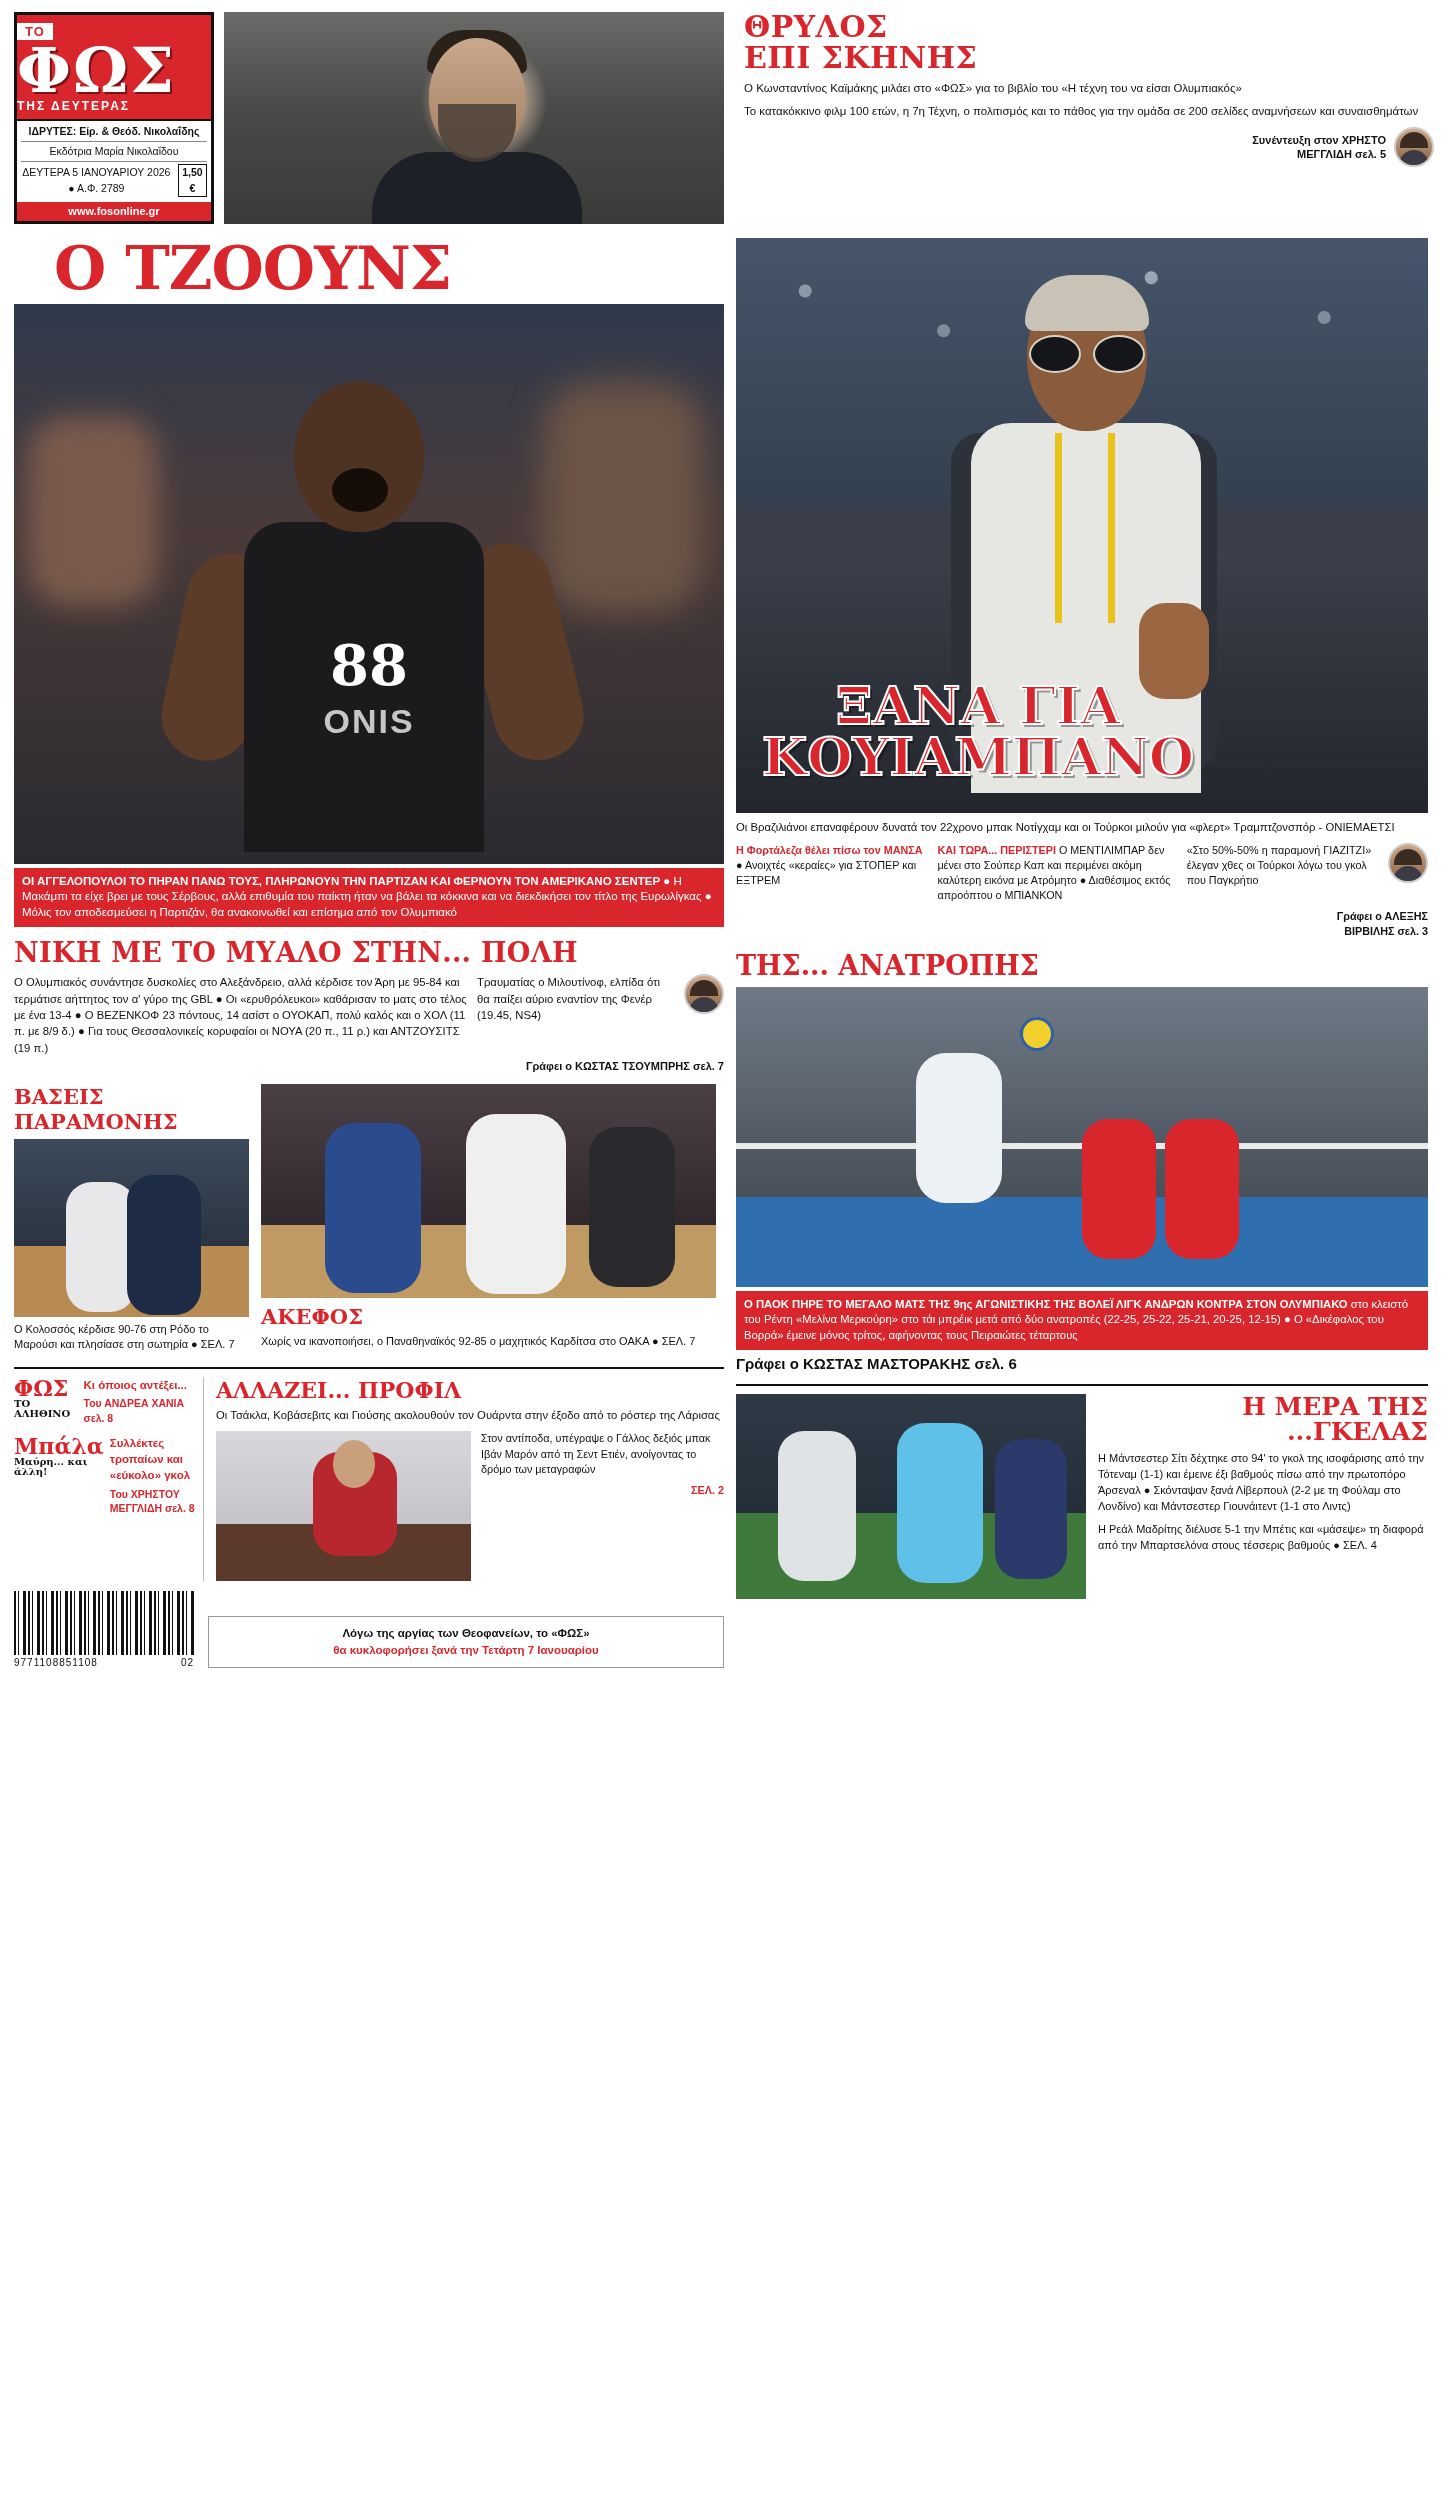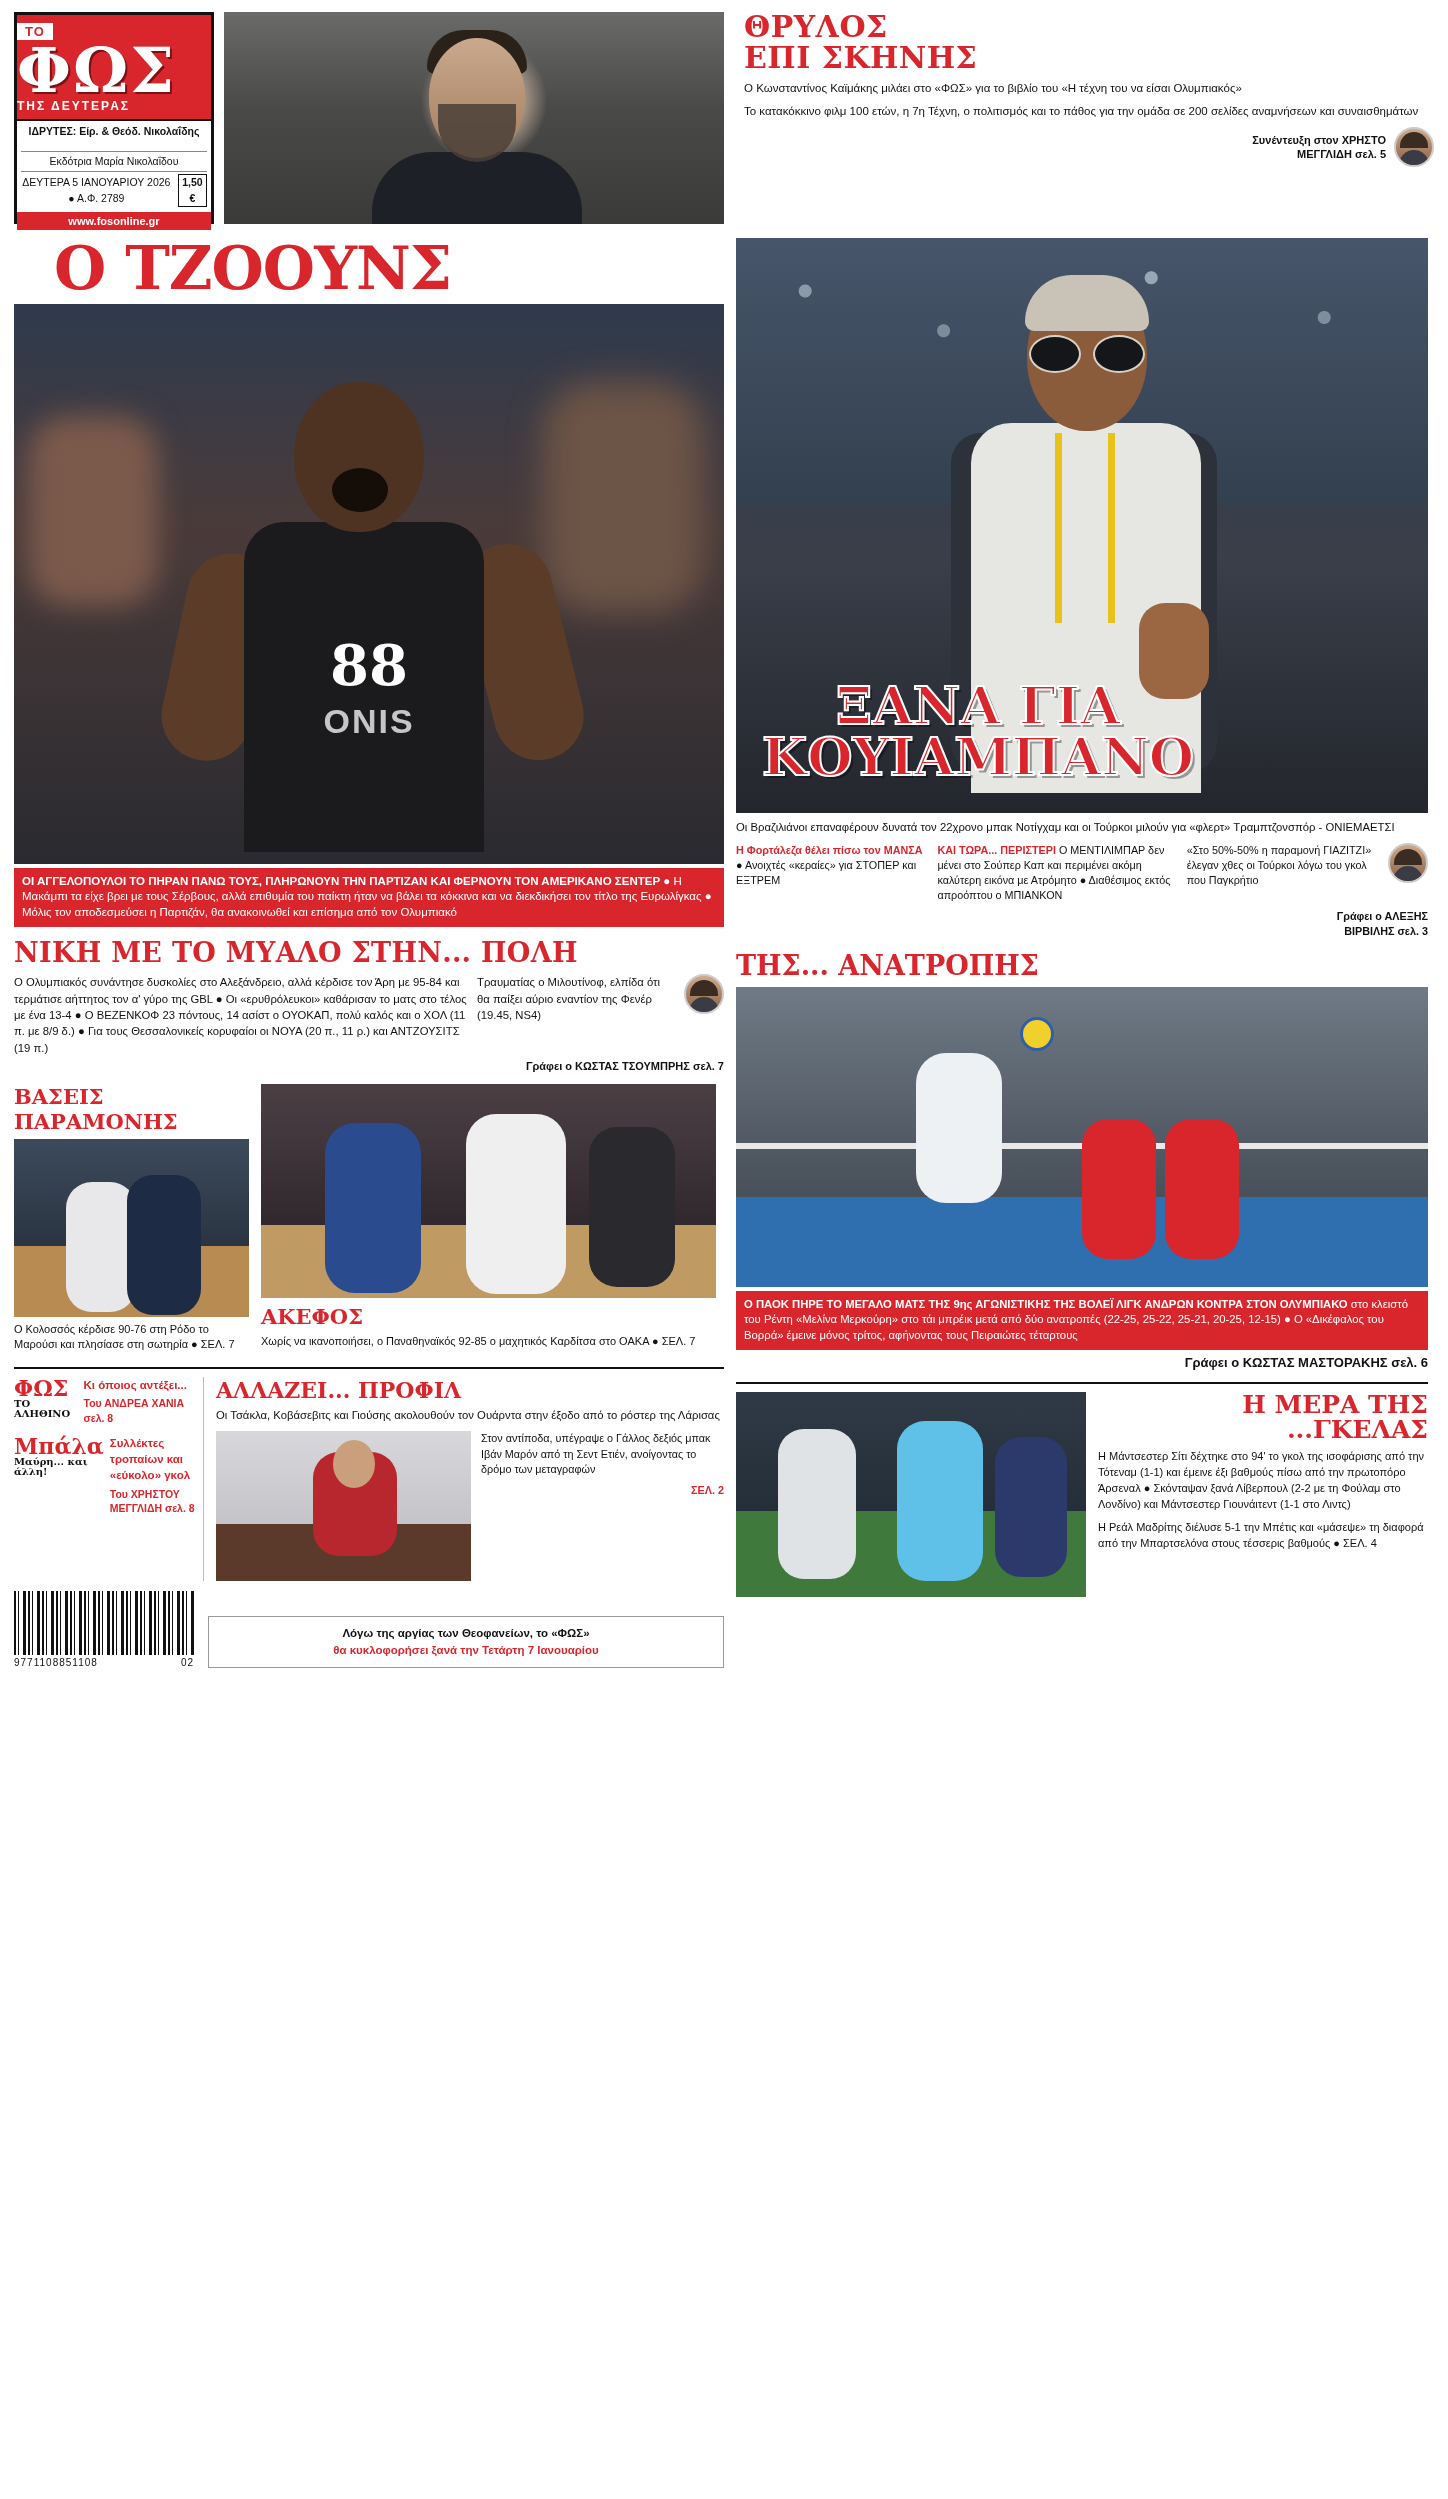--- a/index.html
+++ b/index.html
@@ -29,21 +29,21 @@
     color: #fff; letter-spacing: 2px; margin-top: 2px; text-shadow: 2px 2px 0 #7a1115;
   }
   .logo-sub {
     font-size: 12px; font-weight: bold; letter-spacing: 2px; margin-top: -2px; color:#fff;
   }
   .logo-white {
     background: #fff; color: #111; width: 100%; margin-top: 6px; text-align: center;
     padding: 3px 4px; font-size: 10.5px; font-weight: bold; line-height: 1.45;
     border-top: 2px solid #111;
   }
-  .logo-white .founders { border-bottom: 1px solid #888; padding-bottom: 12px; }
+  .logo-white .founders { border-bottom: 1px solid #888; padding-bottom: 2px; }
   .logo-white .editor { border-bottom: 1px solid #888; padding: 2px 0; font-weight: normal; }
   .logo-white .issue { padding: 2px 0; font-weight: normal; display:flex; justify-content:center; gap:6px; align-items:center; }
   .price { border: 1px solid #111; padding: 0 3px; font-weight: bold; }
   .logo-url { background:#d8262c; color:#fff; font-size: 11px; font-weight: bold; width: 100%; text-align:center; padding: 3px 0; }
 
   .mast-photo { width: 500px; background: #2b2b2b; position: relative; overflow: hidden; }
   .mast-photo .bg {
     position:absolute; inset:0;
     background:
       radial-gradient(circle at 52% 42%, #d9c2ab 0 9%, rgba(217,194,171,0) 22%),
@@ -183,21 +183,21 @@
   .volley { height: 300px; margin-top:6px; position:relative; overflow:hidden;}
   .v-bg{position:absolute;inset:0;background:linear-gradient(180deg,#6f7a86 0%,#4d555f 60%,#3b424a 100%);}
   .v-court{position:absolute;left:0;right:0;bottom:0;height:30%;background:#2f6fb0;}
   .v-net{position:absolute;left:0;right:0;top:52%;height:6px;background:#e9e9e9;}
   .v-p1{position:absolute;left:26%;top:22%;width:86px;height:150px;border-radius:30px;background:#eef1f4;}
   .v-p2{position:absolute;left:50%;top:44%;width:74px;height:140px;border-radius:26px;background:#d8262c;}
   .v-p3{position:absolute;left:62%;top:44%;width:74px;height:140px;border-radius:26px;background:#d8262c;}
   .v-ball{position:absolute;left:41%;top:10%;width:34px;height:34px;border-radius:50%;background:#f2d02c;border:3px solid #2f5fa8;}
   .r-redbox { background:#d8262c; color:#fff; font-size:11.3px; font-weight:bold; line-height:1.4; padding:6px 8px; margin-top:4px;}
   .r-redbox .plain{font-weight:normal;}
-  .r-byline2 { text-align:right; font-size:13px; font-weight:bold; margin-top:5px;}
+  .r-byline2 { text-align:left; font-size:15px; font-weight:bold; margin-top:5px;}
 
   .r-bottom { display:flex; gap:12px; margin-top:12px; border-top:2px solid #111; padding-top:8px;}
   .foot-photo { width:350px; height:205px; position:relative; overflow:hidden;}
   .f-bg{position:absolute;inset:0;background:linear-gradient(180deg,#2f3a46,#1d2630);}
   .f-grass{position:absolute;left:0;right:0;bottom:0;height:42%;background:#3f7a3c;}
   .f-p1{position:absolute;left:12%;top:18%;width:78px;height:150px;border-radius:26px;background:#dfe3e6;}
   .f-p2{position:absolute;left:46%;top:14%;width:86px;height:160px;border-radius:28px;background:#5fc0e8;}
   .f-p3{position:absolute;left:74%;top:22%;width:72px;height:140px;border-radius:26px;background:#2c3a6b;}
   .foot-txt { flex:1;}
   .foot-title { color:#d8262c; font-family:"DejaVu Serif",serif; font-weight:bold; font-size:25px; line-height:1.02; text-align:right;}

